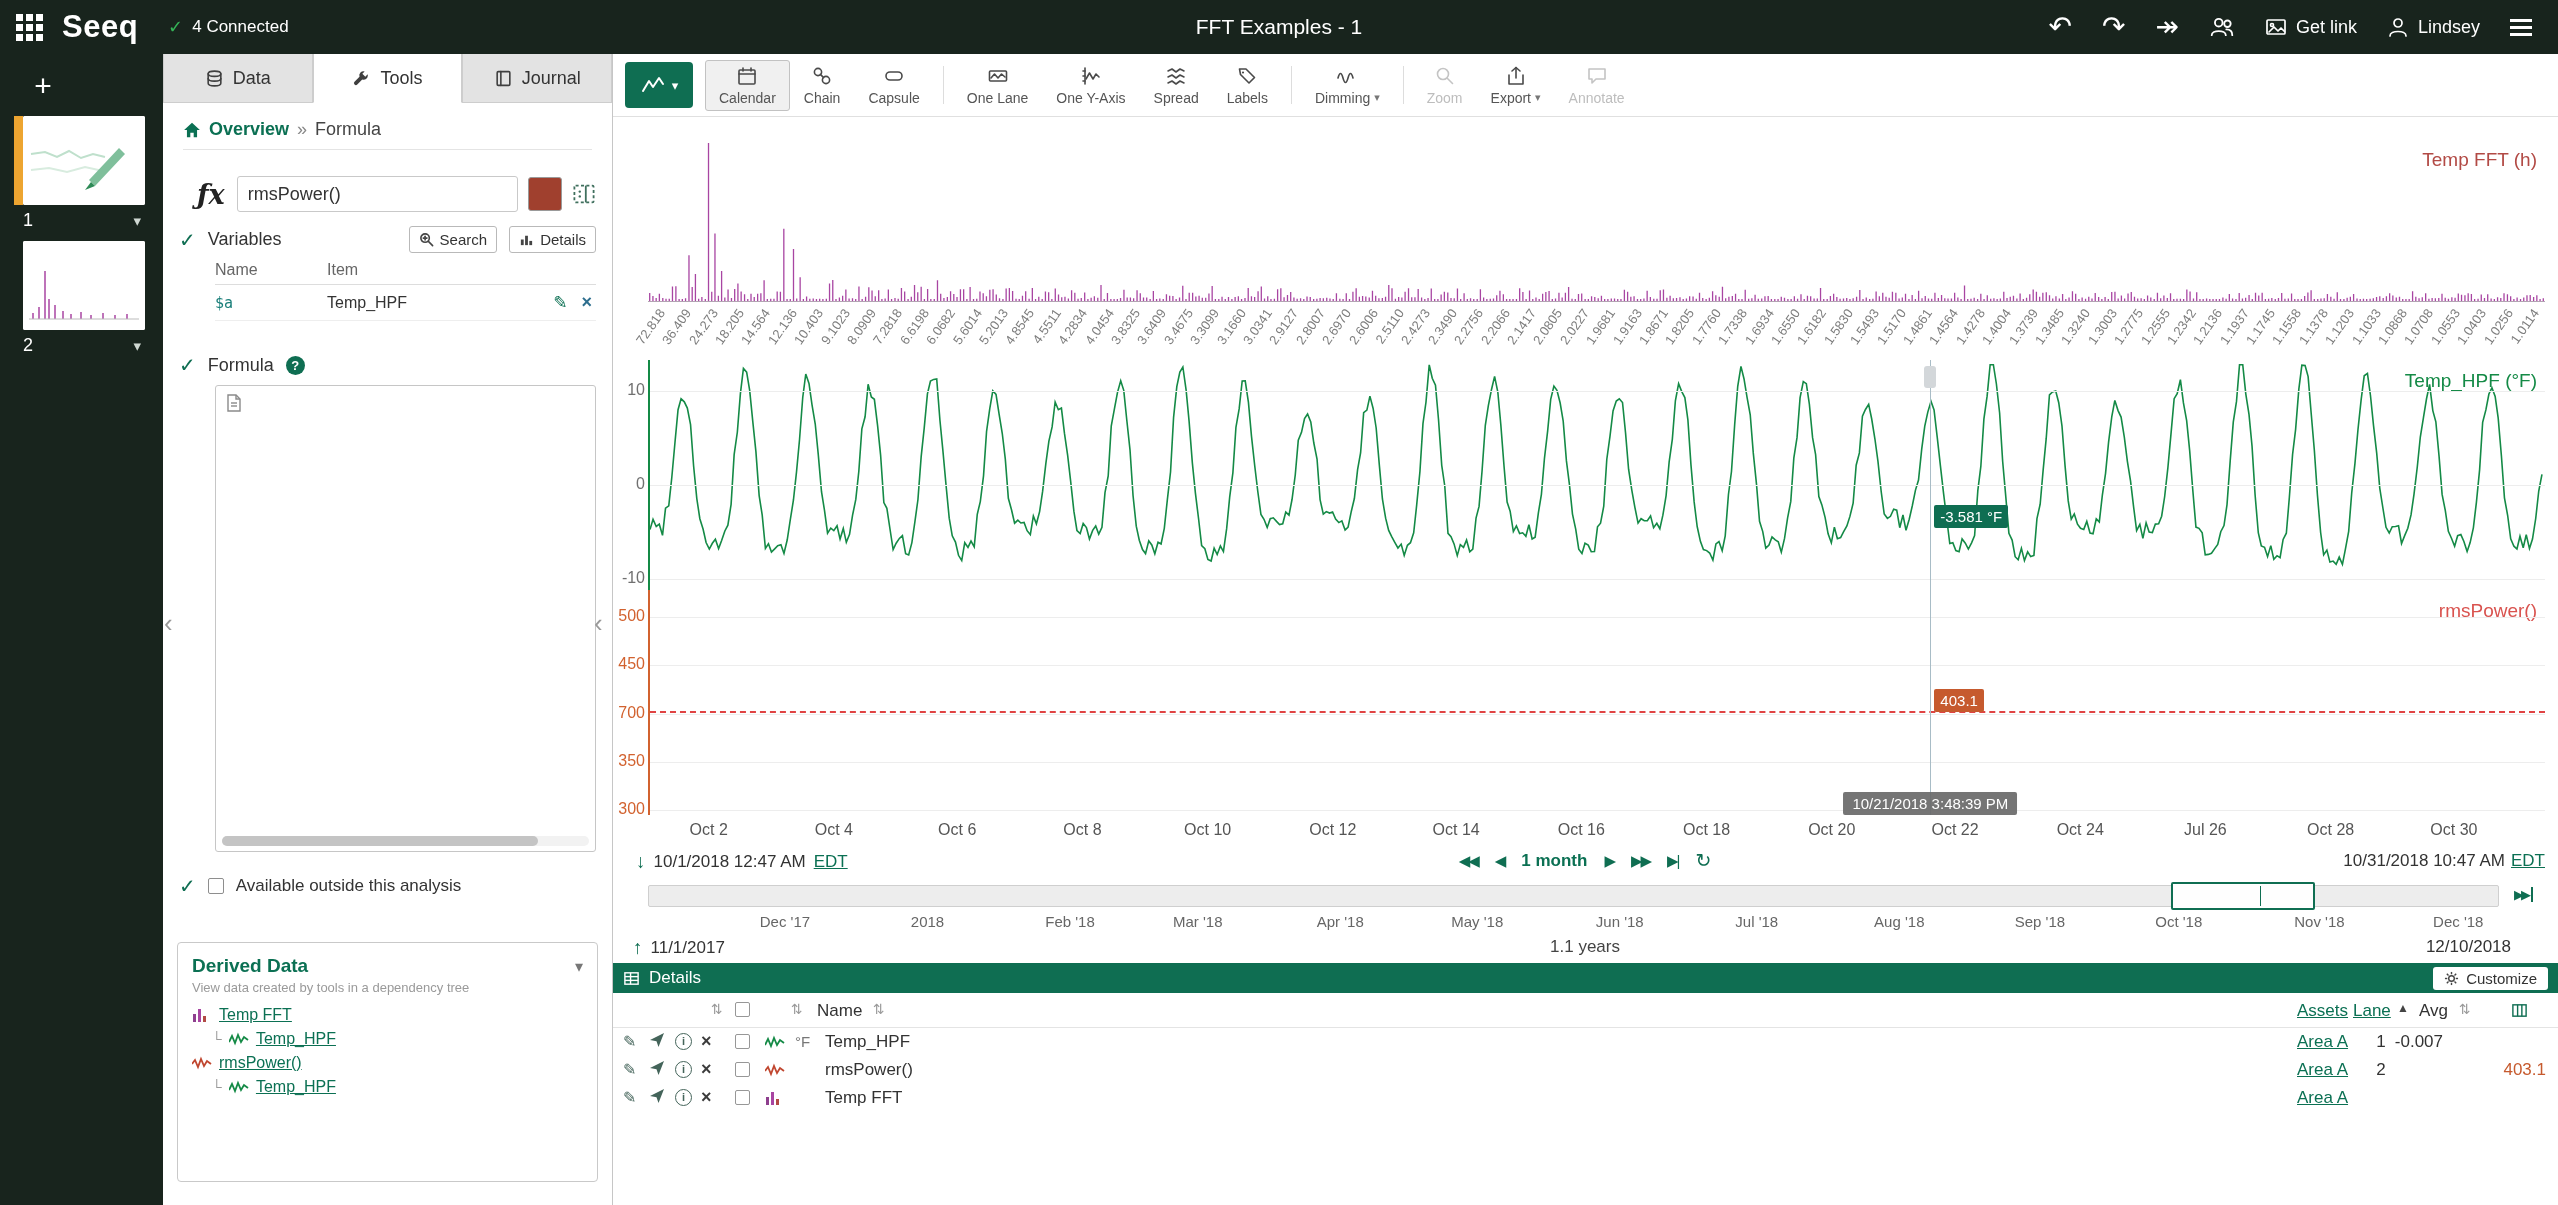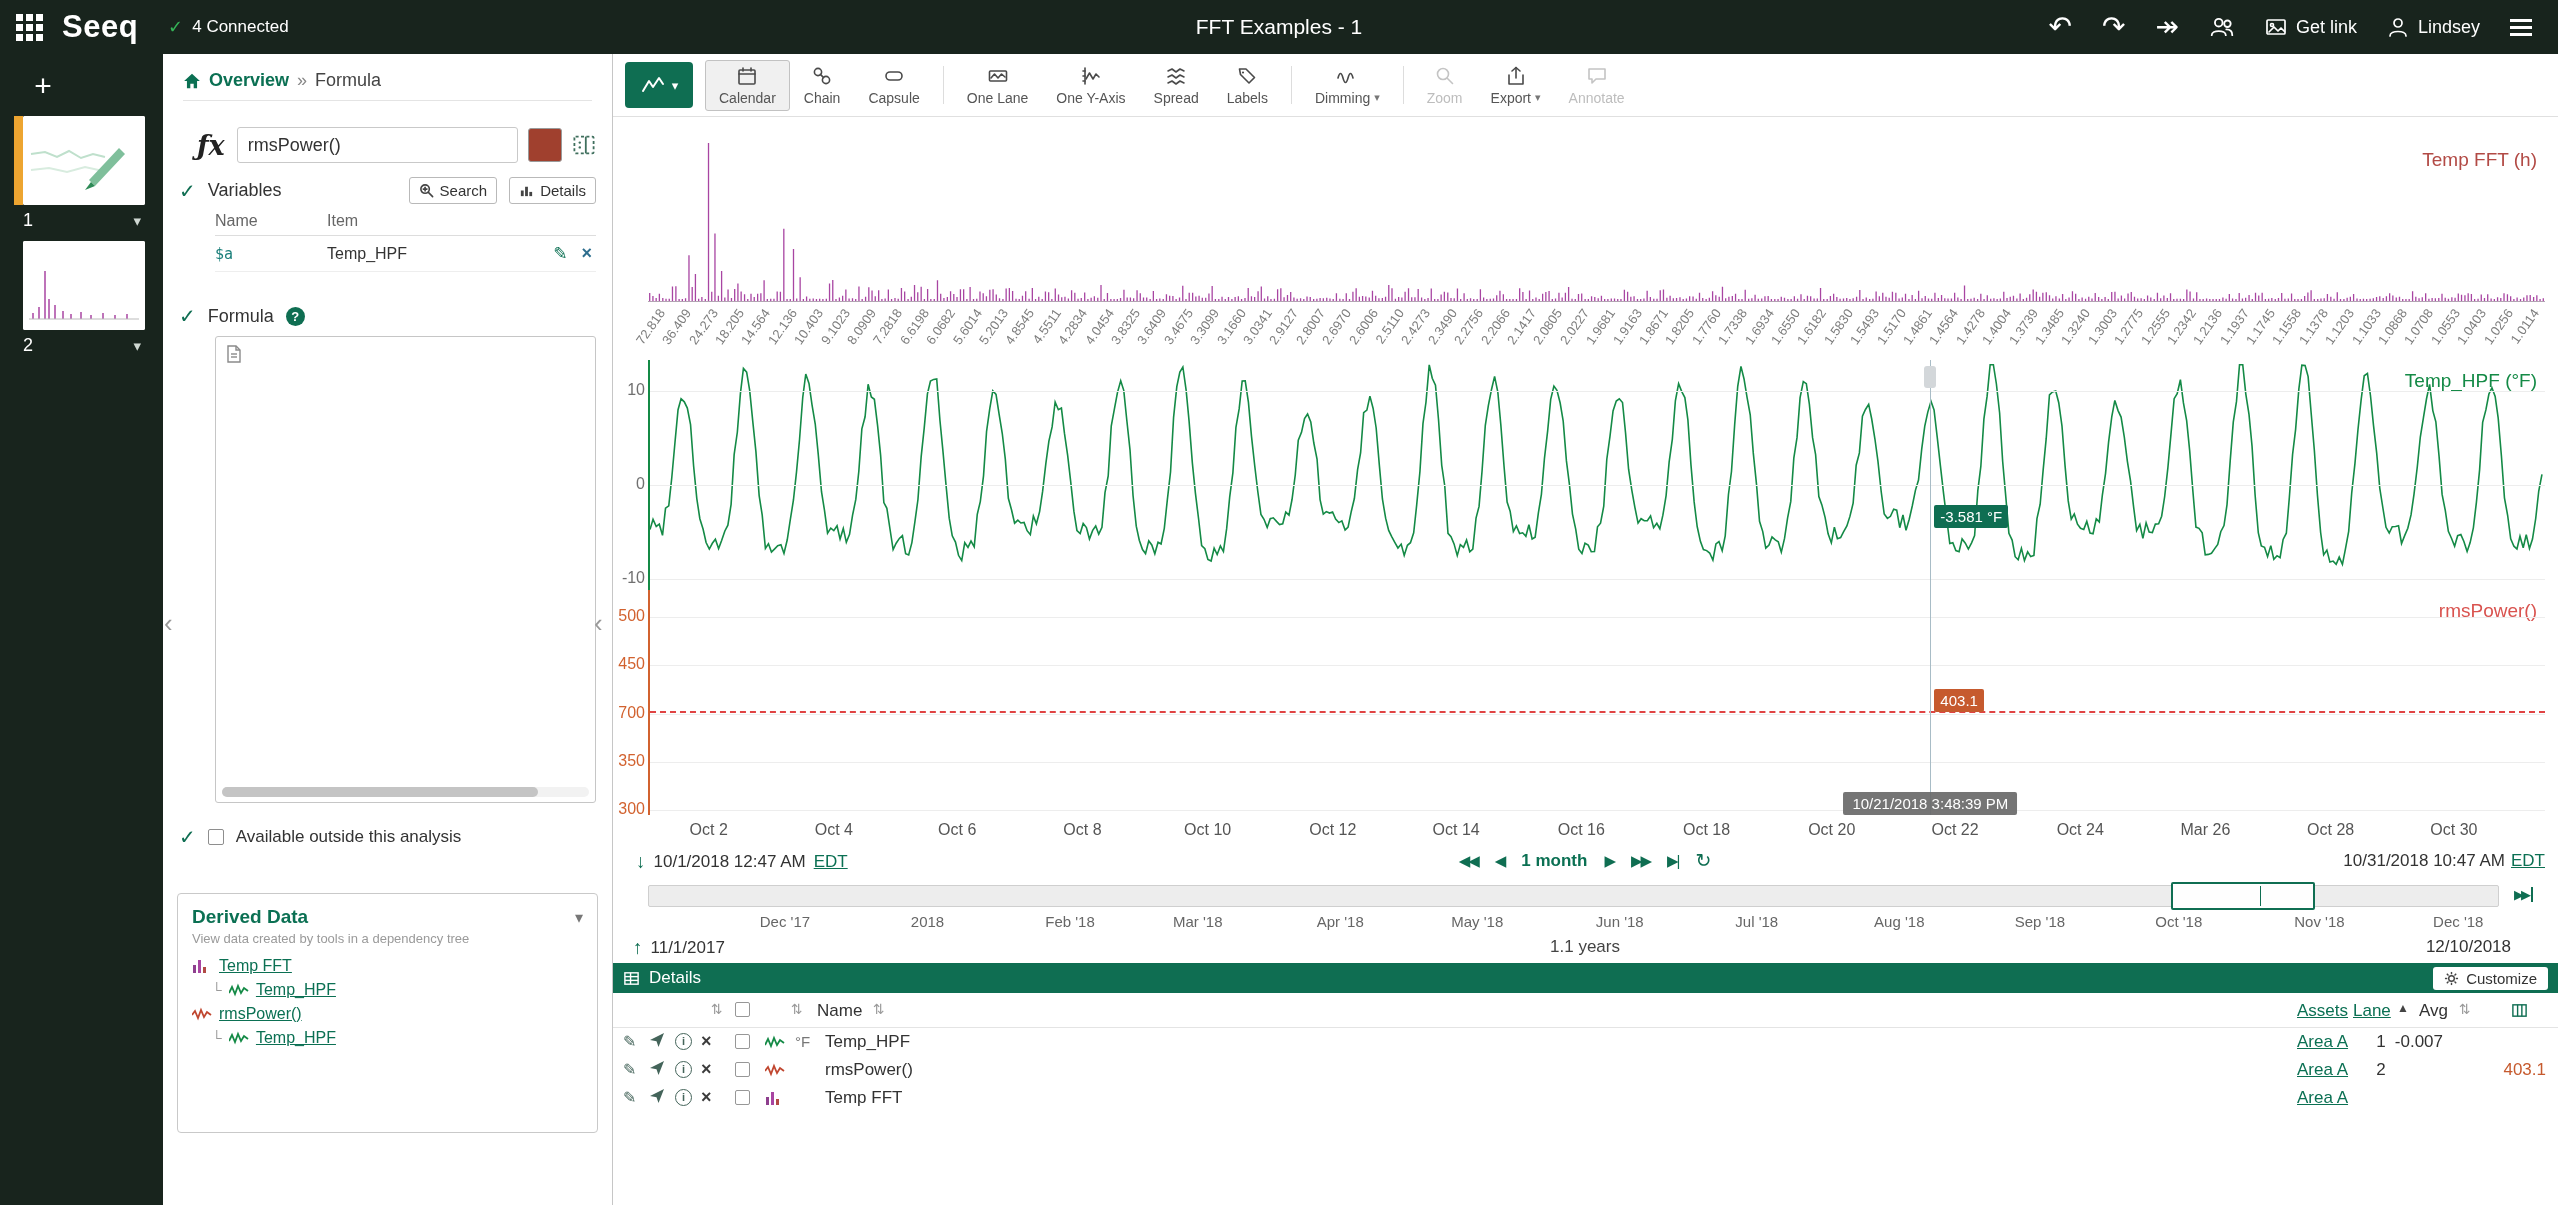--- a/index.html
+++ b/index.html
@@ -274,20 +274,43 @@
       </svg>
     </div>
     <div class="ws-caption">
       <span>2</span>
       <span class="ws-caret">▾</span>
     </div>
   </div>
 </div>
 
 <div class="toolspanel">
+  <div class="panel-tabs">
+    <div class="ptab">
+      <svg class="tabic" viewBox="0 0 18 18">
+          <ellipse cx="9" cy="4.5" rx="6" ry="2.5"></ellipse>
+          <path d="M3 4.5 v9 c0 1.4 2.7 2.5 6 2.5 s6-1.1 6-2.5 v-9"></path>
+          <path d="M3 9 c0 1.4 2.7 2.5 6 2.5 s6-1.1 6-2.5"></path>
+        </svg>
+      <span>Data</span>
+    </div>
+    <div class="ptab active">
+      <svg class="tabic" viewBox="0 0 18 18">
+          <path d="M15 6.2 a4 4 0 0 1-5.3 3.8 L5 14.7 a1.8 1.8 0 0 1-2.6-2.6 L7.1 7.4 A4 4 0 0 1 12 2.3 L9.8 4.5 l2.8 2.8 L14.8 5 a4 4 0 0 1 .2 1.2 z" fill="#3f3f3f" stroke="none"></path>
+        </svg>
+      <span>Tools</span>
+    </div>
+    <div class="ptab">
+      <svg class="tabic" viewBox="0 0 18 18">
+          <rect x="3" y="2.5" width="12" height="13" rx="1"></rect>
+          <line x1="6.5" y1="2.5" x2="6.5" y2="15.5"></line>
+        </svg>
+      <span>Journal</span>
+    </div>
+  </div>
 
 
   <div class="breadcrumb">
     <svg width="18" height="18" viewBox="0 0 16 16">
         <path d="M8 1.5 L15 8 H12.5 V14.5 H9.5 V10.5 H6.5 V14.5 H3.5 V8 H1 Z" fill="#0b7053"></path>
       </svg>
     <a class="bc-root">Overview</a>
     <span class="bc-sep">»</span>
     <span class="bc-cur">Formula</span>
   </div>
@@ -633,21 +656,21 @@
         <span style="left: 16.3%;">Oct 6</span>
         <span style="left: 22.9%;">Oct 8</span>
         <span style="left: 29.5%;">Oct 10</span>
         <span style="left: 36.1%;">Oct 12</span>
         <span style="left: 42.6%;">Oct 14</span>
         <span style="left: 49.2%;">Oct 16</span>
         <span style="left: 55.8%;">Oct 18</span>
         <span style="left: 62.4%;">Oct 20</span>
         <span style="left: 68.9%;">Oct 22</span>
         <span style="left: 75.5%;">Oct 24</span>
-        <span style="left: 82.1%;">Mar 26</span>
+        <span style="left: 82.1%;">Jul 26</span>
         <span style="left: 88.7%;">Oct 28</span>
         <span style="left: 95.2%;">Oct 30</span>
       </div>
   </div>
 
   <div class="range-row">
     <div class="range-start">
       <span class="rr-arrow">↓</span>
       <span>10/1/2018 12:47 AM</span>
       <a class="tz-link">EDT</a>

